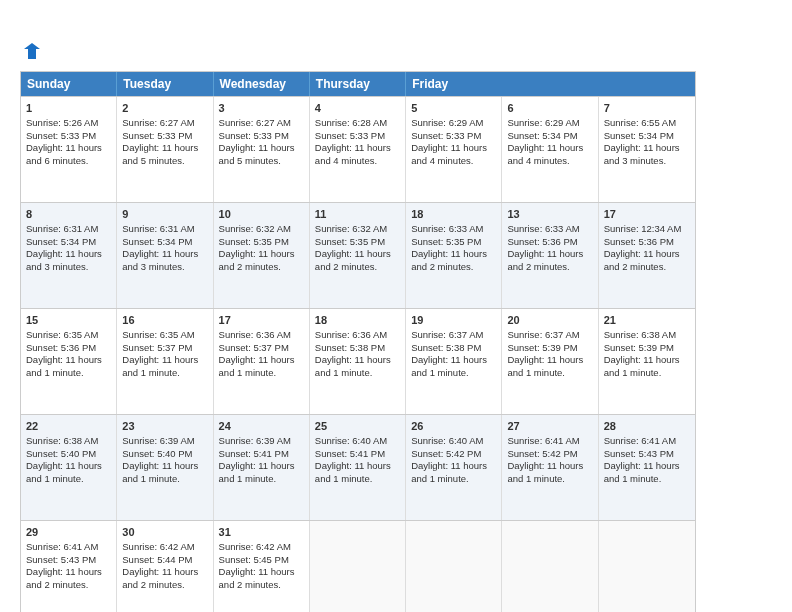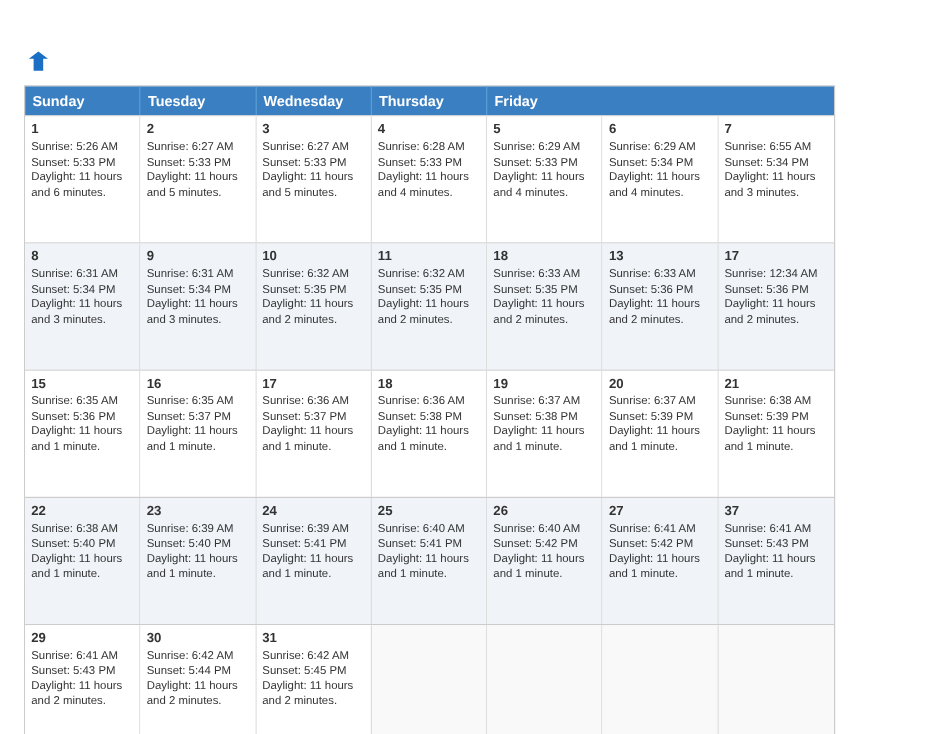--- a/index.html
+++ b/index.html
@@ -298,21 +298,21 @@
         <span>Sunset: 5:42 PM</span><br>
         <span>Daylight: 11 hours and 1 minute.</span>
       </div>
           <div class="cal-cell">
         <span class="day-num">27</span>
         <span>Sunrise: 6:41 AM</span><br>
         <span>Sunset: 5:42 PM</span><br>
         <span>Daylight: 11 hours and 1 minute.</span>
       </div>
           <div class="cal-cell">
-        <span class="day-num">37</span>
+        <span class="day-num">28</span>
         <span>Sunrise: 6:41 AM</span><br>
         <span>Sunset: 5:43 PM</span><br>
         <span>Daylight: 11 hours and 1 minute.</span>
       </div>
         </div>
         <div class="cal-row">
           <div class="cal-cell">
         <span class="day-num">29</span>
         <span>Sunrise: 6:41 AM</span><br>
         <span>Sunset: 5:43 PM</span><br>

